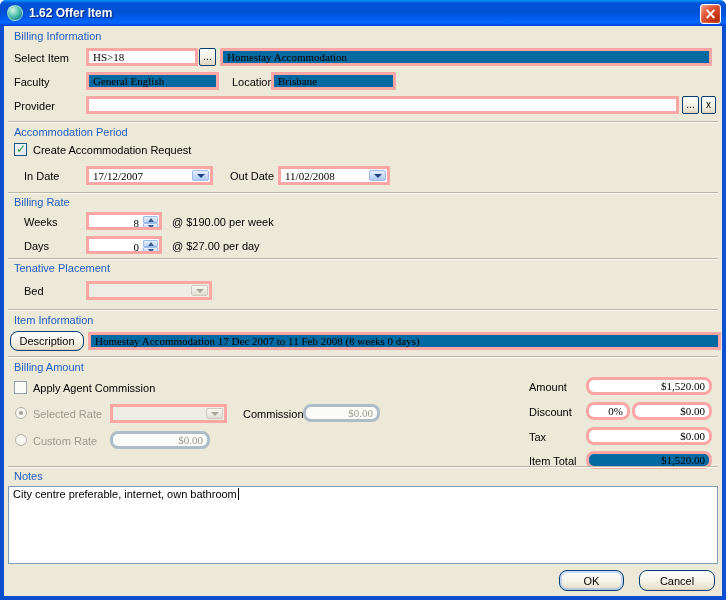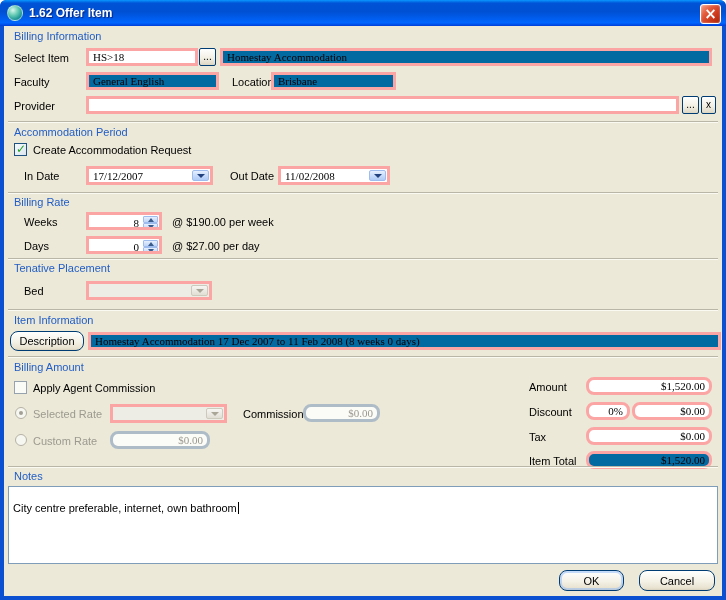--- a/index.html
+++ b/index.html
@@ -63,21 +63,21 @@
   .check::after { content:"\2713"; font-family:"DejaVu Sans",sans-serif; font-size:12px; font-weight:bold; color:#21A121; }
 
   .rb { position:absolute; width:12px; height:12px; border:1px solid #B5B2A5; border-radius:50%; background:#F7F7F2; display:flex; }
   .rb .dot { width:4px; height:4px; border-radius:50%; background:#A3A095; margin:auto; }
 
   .xpbtn { position:absolute; height:21px; border:1px solid #003C74; border-radius:8px;
     background:linear-gradient(180deg,#FFFFFF 0%,#F4F1E6 55%,#E8E2D0 90%,#D8D0BC 100%);
     display:flex; align-items:center; justify-content:center; cursor:pointer; }
   .xpbtn.default { box-shadow:inset 0 0 0 2px rgba(150,190,245,.55); }
 
-  .notes-box { position:absolute; border:1px solid #7F9DB9; background:#fff; padding:14px 4px; line-height:14px;
+  .notes-box { position:absolute; border:1px solid #7F9DB9; background:#fff; padding:0 4px; line-height:14px;
     overflow:hidden; text-align:left; }
   .caret { display:inline-block; width:1px; height:12px; background:#000; margin-left:1px; vertical-align:text-bottom; }
 </style>
 </head>
 <body>
 
 <div class="win">
 
   <div class="titlebar">
     <span class="app-ico"></span>

